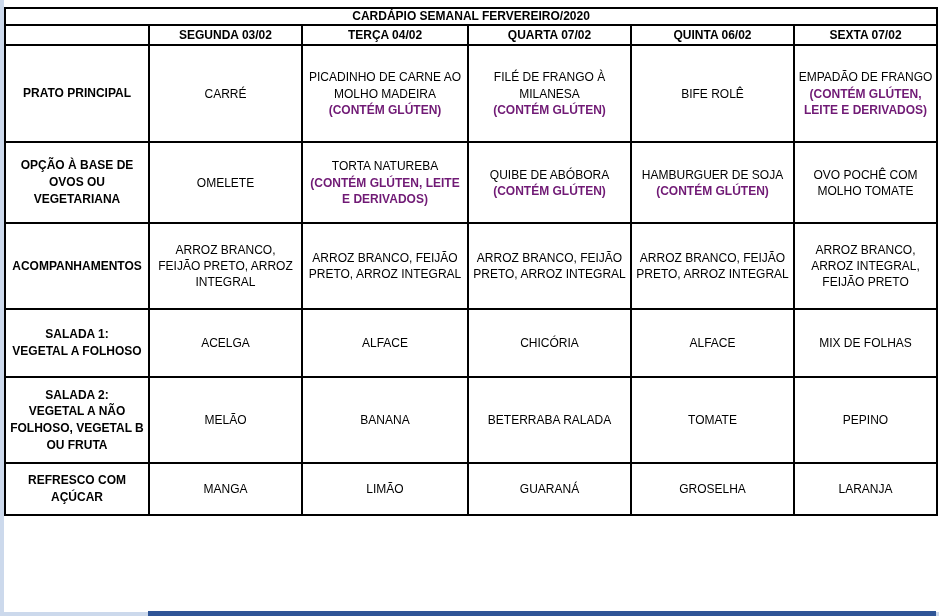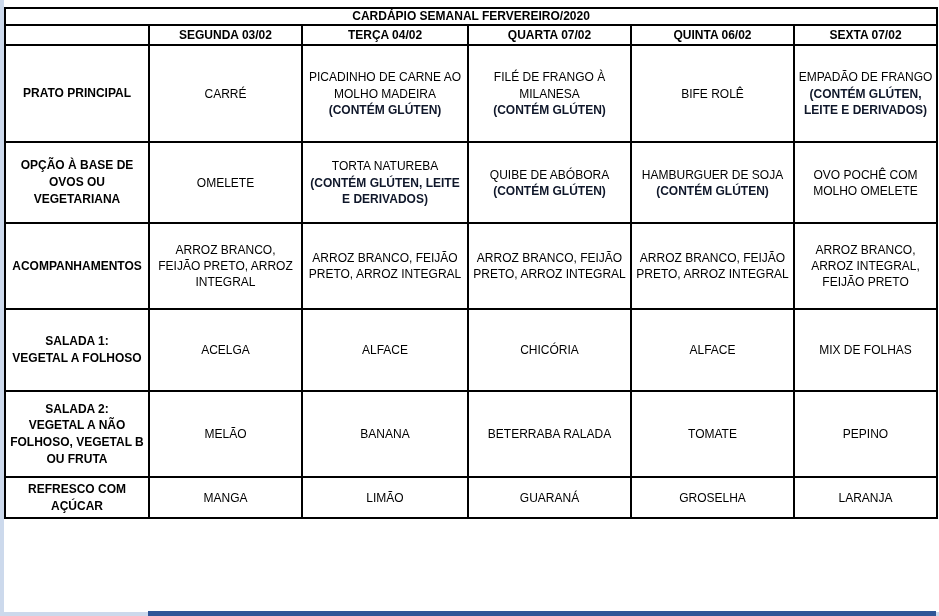--- a/index.html
+++ b/index.html
@@ -34,31 +34,31 @@
   }
   th.rowlabel{
     font-weight:bold;font-size:12px;line-height:1.4;
     white-space:pre-line;
     border-radius:15px;
   }
   td.val{
     font-size:12px;line-height:1.35;
   }
   .allergen{
-    color:#0f172a;font-weight:bold;font-size:12px;line-height:1.35;
+    color:#701a75;font-weight:bold;font-size:12px;line-height:1.35;
   }
   tr.r-title{height:16px;}
   tr.r-head{height:20px;}
   tr.r0{height:97px;}
   tr.r1{height:81px;}
   tr.r2{height:61px;}
   tr.r3{height:86px;}
-  tr.r4{height:82px;}
+  tr.r4{height:68px;}
   tr.r5{height:86px;}
-  tr.r6{height:41px;}
+  tr.r6{height:52px;}
   tr.r7{height:35px;}
 </style>
 </head>
 <body>
 
 <div class="left-margin-strip"></div>
 <div class="bottom-margin-strip"></div>
 <div class="peek-row-strip"></div>
 
 <table class="menu">
@@ -123,21 +123,21 @@
     </td>
     <td class="val">
       <div>QUIBE DE ABÓBORA</div>
       <div class="allergen">(CONTÉM GLÚTEN)</div>
     </td>
     <td class="val">
       <div>HAMBURGUER DE SOJA</div>
       <div class="allergen">(CONTÉM GLÚTEN)</div>
     </td>
     <td class="val">
-      <div>OVO POCHÊ COM MOLHO OMELETE</div>
+      <div>OVO POCHÊ COM MOLHO TOMATE</div>
       <div class="allergen"></div>
     </td>
   </tr>
 
 
   <tr class="r3">
     <th class="rowlabel">ACOMPANHAMENTOS</th>
     <td class="val">
       <div>ARROZ BRANCO, FEIJÃO PRETO, ARROZ INTEGRAL</div>
     </td>

